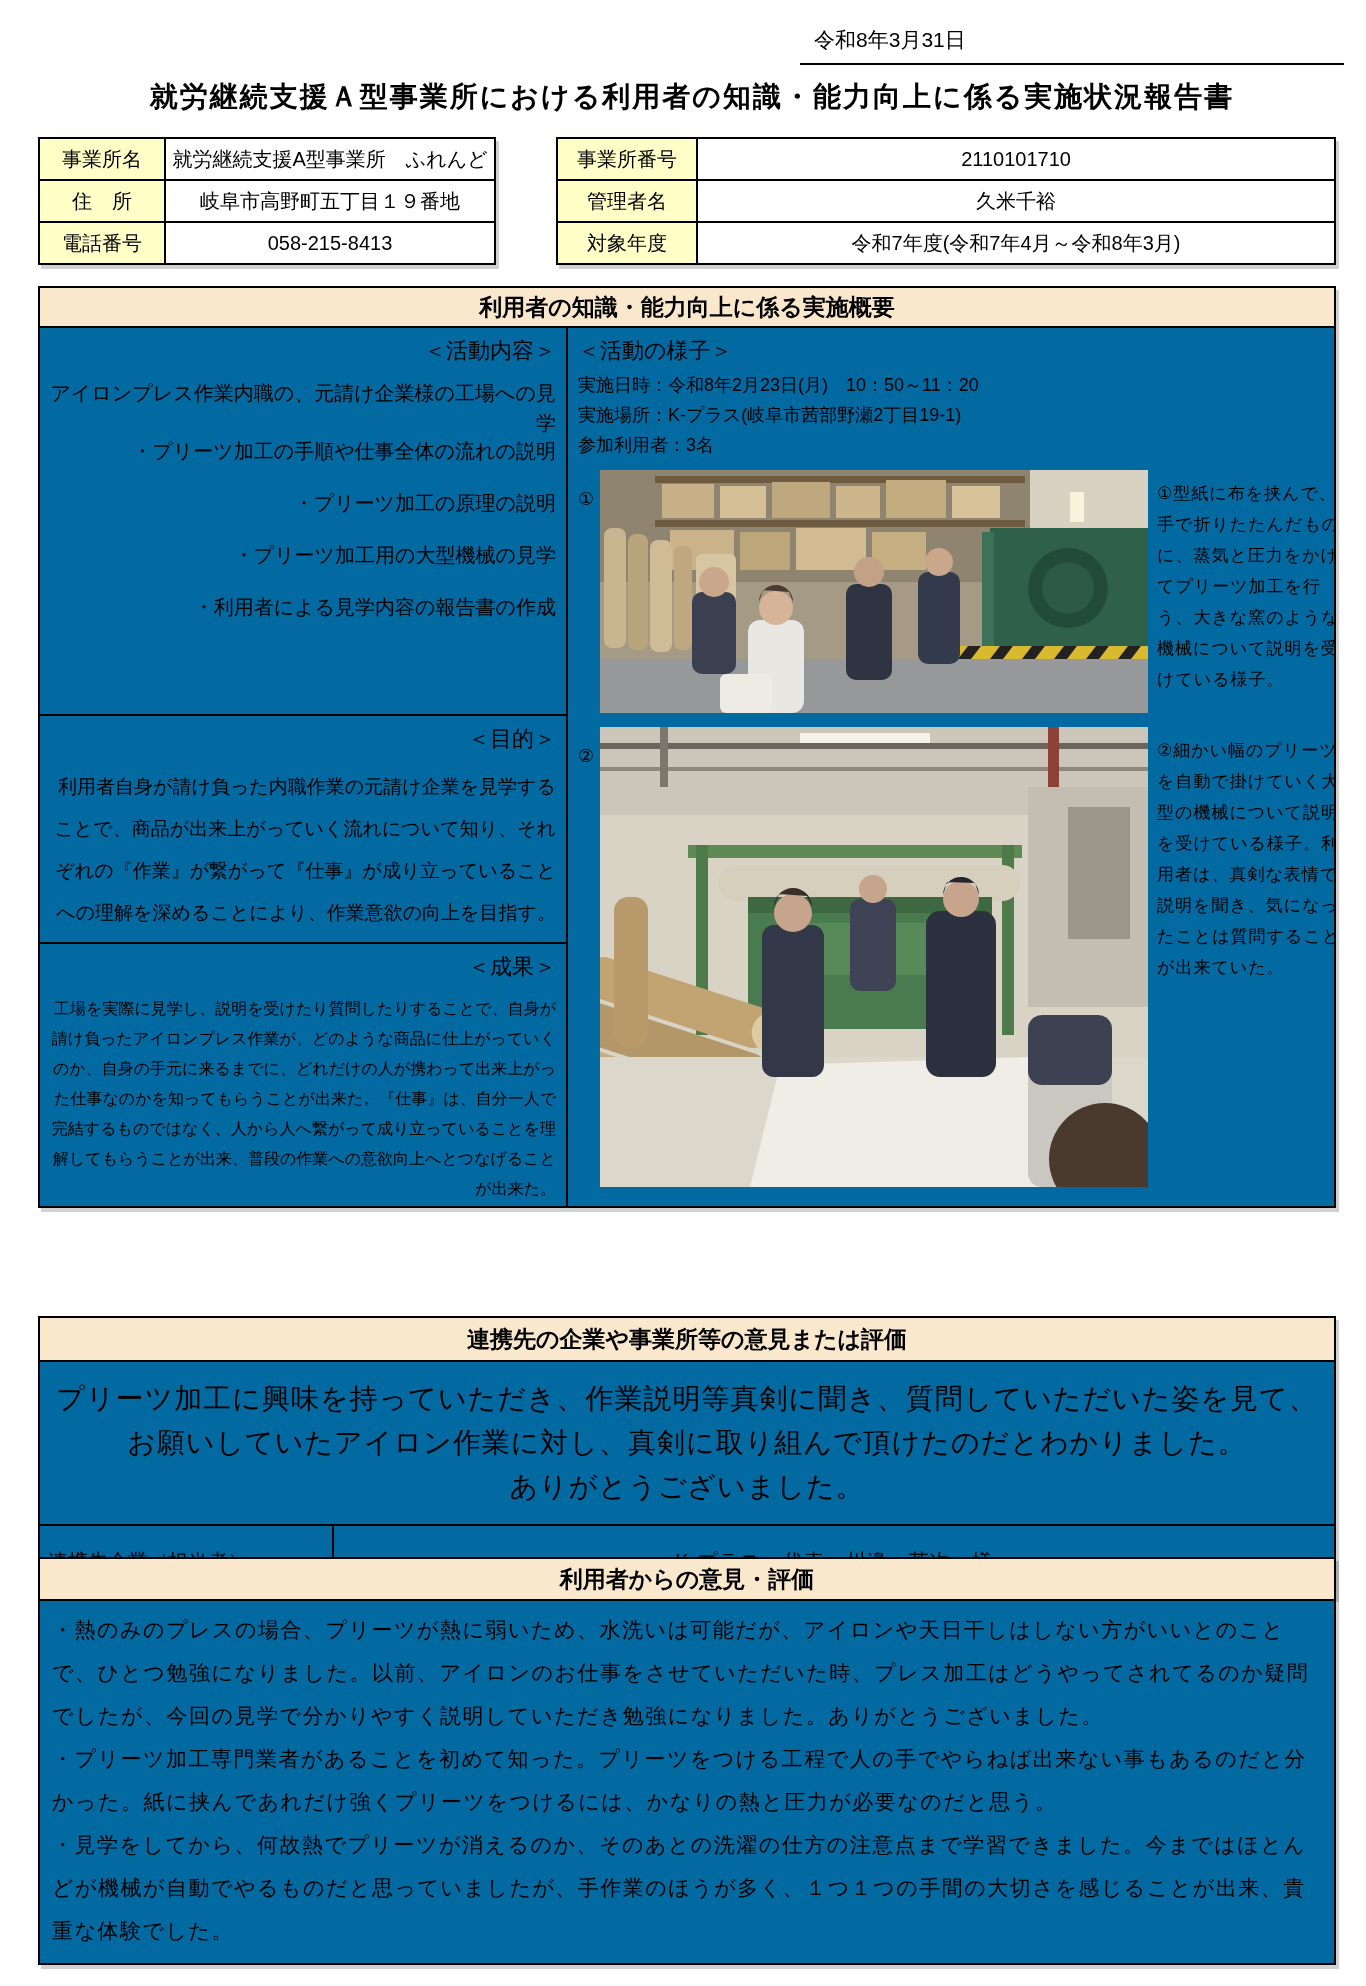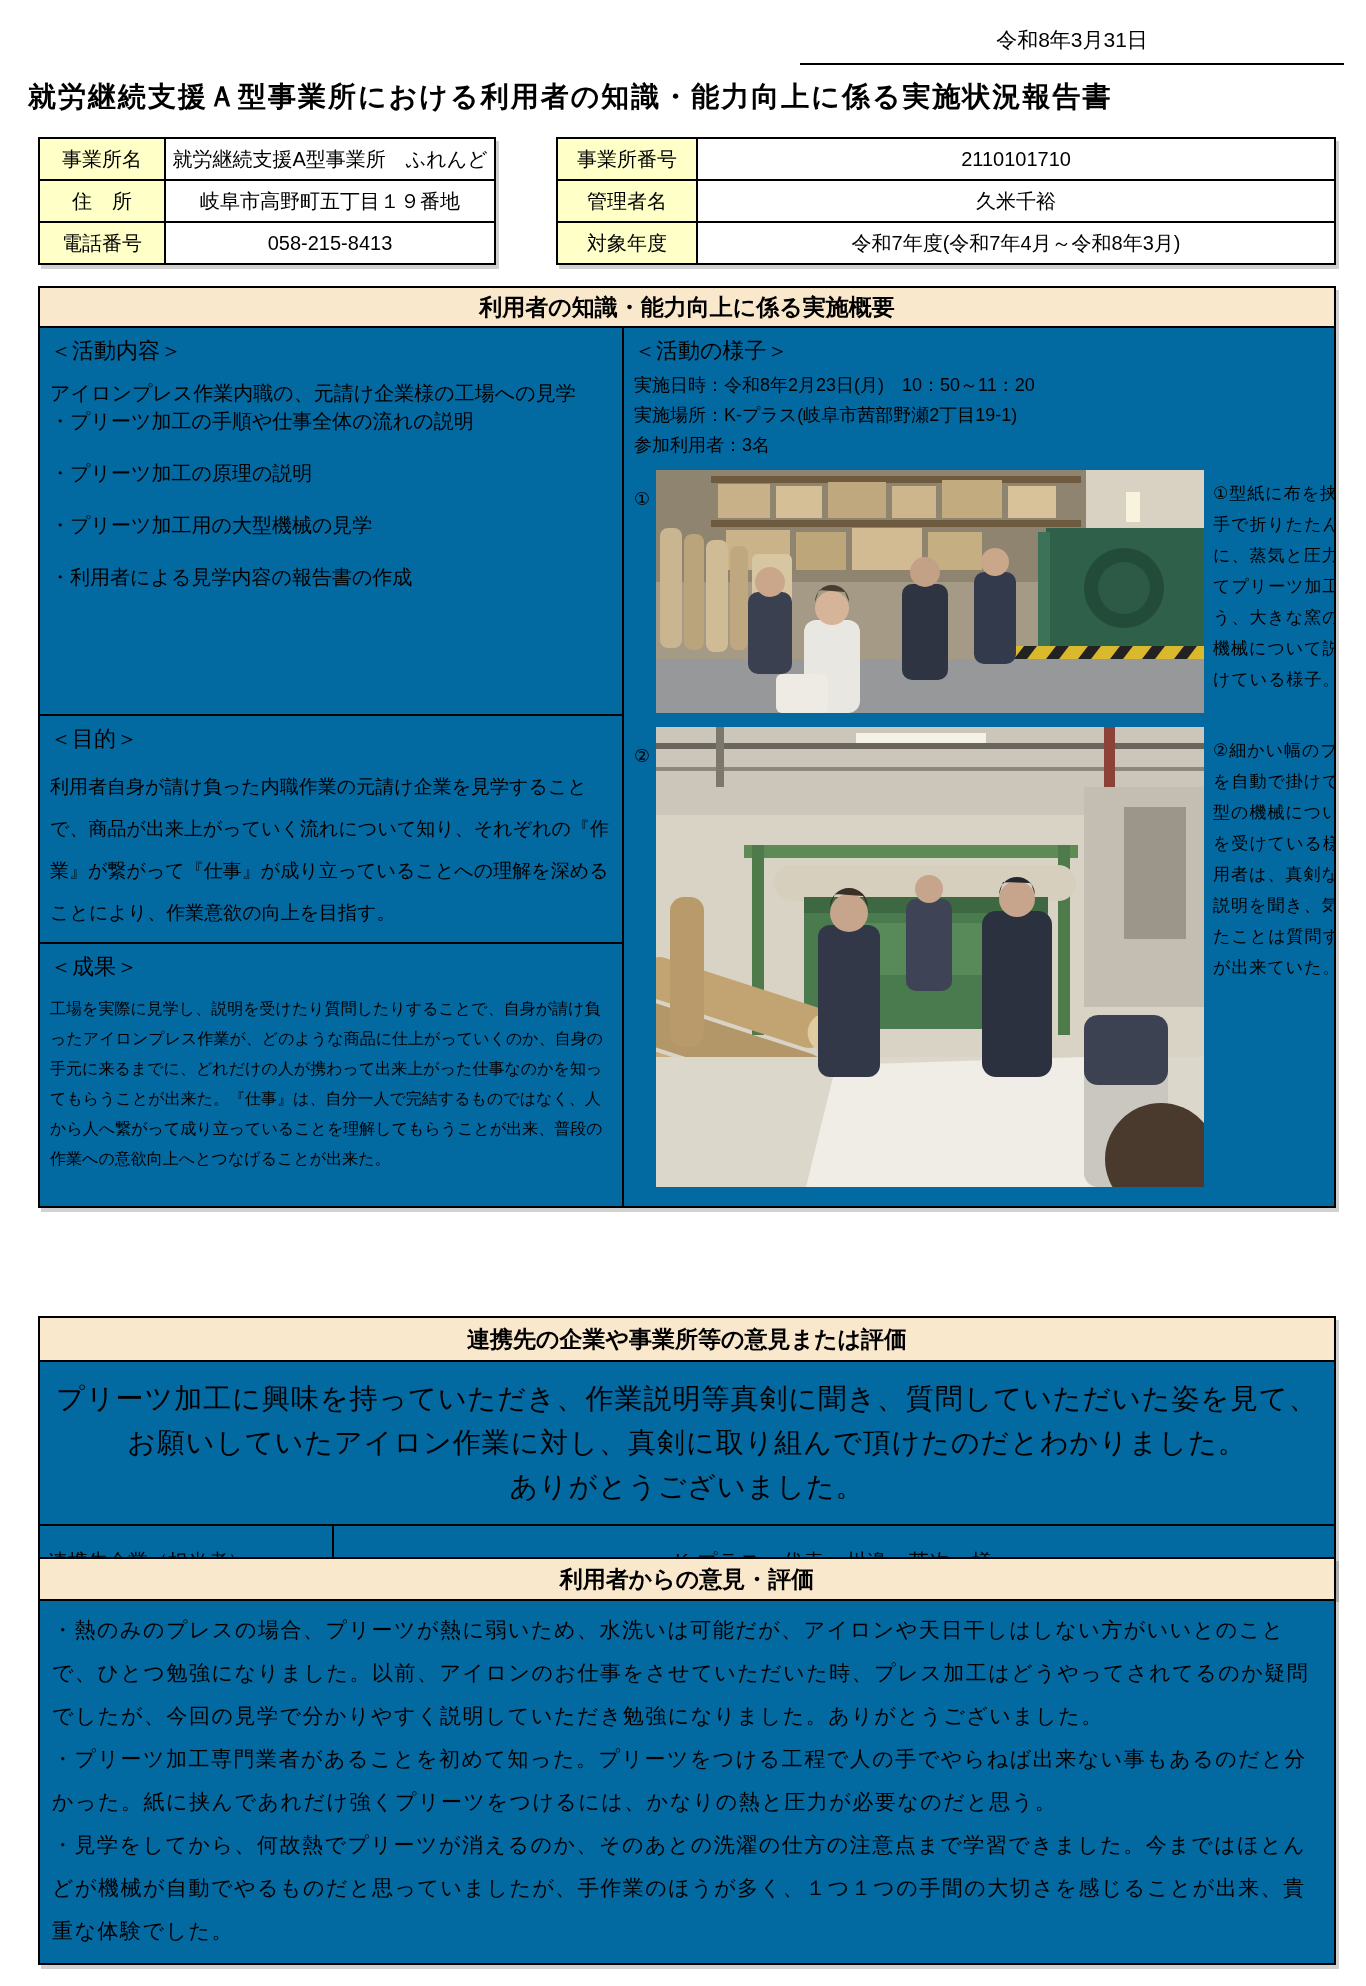--- a/index.html
+++ b/index.html
@@ -9,44 +9,44 @@
   }
   html,body{margin:0;padding:0;background:#fff;}
   .page{
     position:relative;width:1366px;height:1986px;background:#fff;
     font-family:"Liberation Sans","DejaVu Sans",sans-serif;color:#000;
     overflow:hidden;
   }
   
   .date-row{
     position:absolute;top:26px;left:800px;right:22px;
-    display:flex;justify-content:center;align-items:baseline;
+    display:flex;justify-content:flex-start;align-items:baseline;
     font-size:21px;padding:0 14px 9px 14px;border-bottom:2px solid var(--border);
   }
   
   .doc-title{
-    position:absolute;top:78px;left:28px;width:1296px;
-    font-size:28px;font-weight:bold;letter-spacing:2px;white-space:nowrap;
+    position:absolute;top:78px;left:44px;width:1296px;
+    text-align:center;font-size:28px;font-weight:bold;letter-spacing:2px;white-space:nowrap;
   }
   
   table.info{position:absolute;top:137px;border-collapse:collapse;box-shadow:3px 4px 0 rgba(0,0,0,0.18);}
   table.info td{border:2px solid var(--border);height:40px;text-align:center;font-size:20px;padding:0 6px;}
   table.info td.lbl{background:var(--label-bg);}
   .info-left{left:38px;width:458px;}
   .info-left td.lbl{width:112px;}
   .info-right{left:556px;width:780px;}
   .info-right td.lbl{width:126px;}
   
   .boxed{position:absolute;left:38px;width:1298px;border:2px solid var(--border);box-sizing:border-box;box-shadow:3px 4px 0 rgba(0,0,0,0.18);background:#0369a1;}
   .band{background:var(--header-bg);border-bottom:2px solid var(--border);display:flex;align-items:center;justify-content:center;font-size:23px;font-weight:bold;}
   
   .overview{top:286px;height:922px;display:flex;flex-direction:column;}
   .overview .band{height:38px;flex:none;}
   .overview-body{display:flex;flex:1;min-height:0;}
-  .col-left{width:584px;flex:none;border-right:2px solid var(--border);display:flex;flex-direction:column;box-sizing:border-box;}
+  .col-left{width:528px;flex:none;border-right:2px solid var(--border);display:flex;flex-direction:column;box-sizing:border-box;text-align:right;}
   .sec{padding:6px 10px;box-sizing:border-box;overflow:hidden;}
   .sec-activity{height:388px;border-bottom:2px solid var(--border);}
   .sec-purpose{height:228px;border-bottom:2px solid var(--border);}
   .sec-result{flex:1;}
   .sec-h{font-size:22px;margin:2px 0 12px 0;}
   .activity-intro{font-size:20px;line-height:30px;}
   .activity-bullet{font-size:20px;line-height:26px;margin-bottom:26px;}
   .purpose-body{font-size:19px;line-height:42px;}
   .result-body{font-size:16px;line-height:30px;}
   .col-right{flex:1;padding:6px 6px 6px 10px;box-sizing:border-box;overflow:hidden;}

